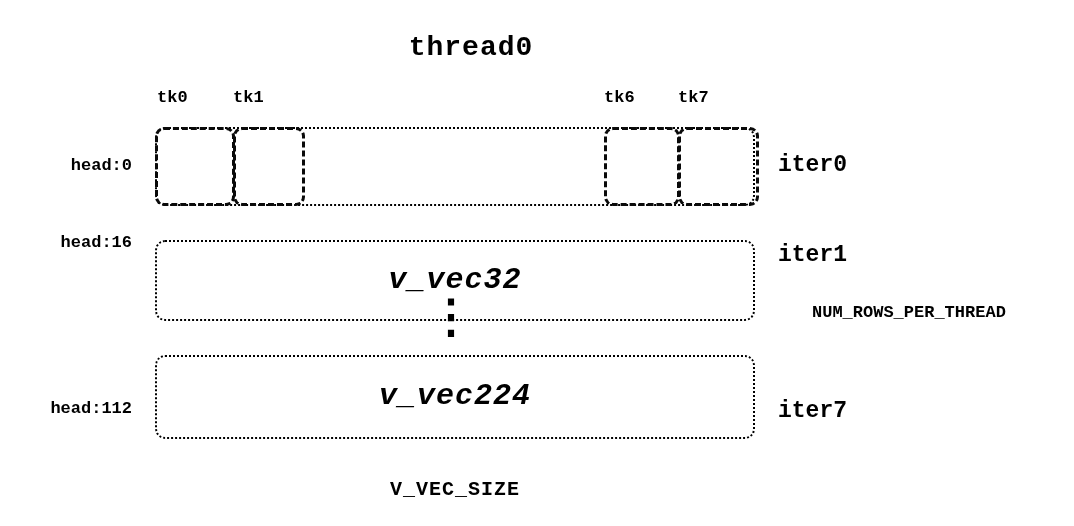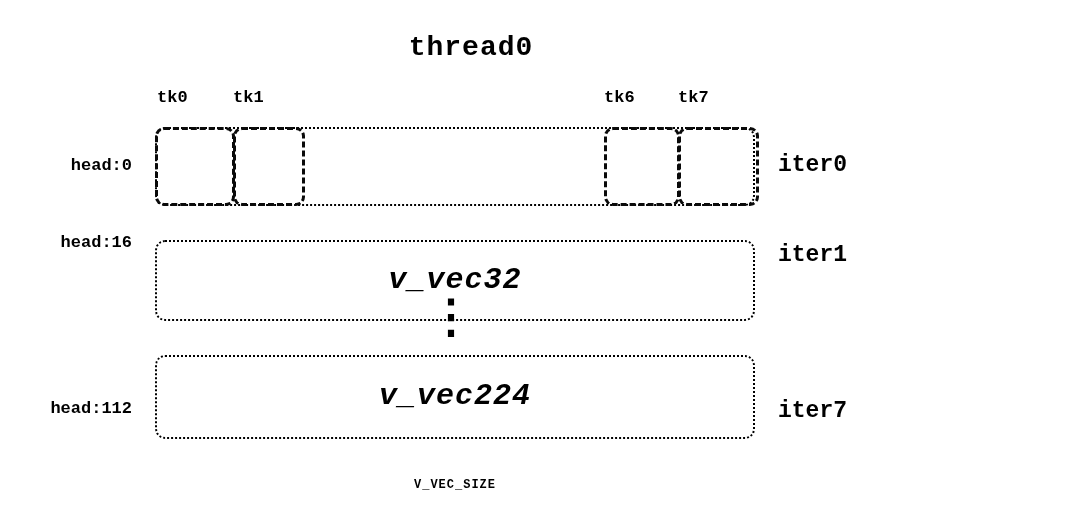--- a/index.html
+++ b/index.html
@@ -103,21 +103,21 @@
     font-size: 17px;
     font-weight: bold;
     white-space: nowrap;
   }
   .v-vec-size-label {
     position: absolute;
     top: 478px;
     left: 155px;
     width: 600px;
     text-align: center;
-    font-size: 12px;
+    font-size: 20px;
     font-weight: bold;
     letter-spacing: 1px;
   }
 </style>
 </head>
 <body>
 
 <div class="diagram">
 
   <div class="title">thread0</div>
@@ -145,16 +145,17 @@
   </div>
 
   <div class="head-label" style="top:156px;">head:0</div>
   <div class="head-label" style="top:233px;">head:16</div>
   <div class="head-label" style="top:399px;">head:112</div>
 
   <div class="iter-label" style="top:152px;">iter0</div>
   <div class="iter-label" style="top:242px;">iter1</div>
   <div class="iter-label" style="top:398px;">iter7</div>
 
+  <div class="num-rows-label">NUM_ROWS_PER_THREAD</div>
 
   <div class="v-vec-size-label">V_VEC_SIZE</div>
 
 </div>
 
 </body></html>

